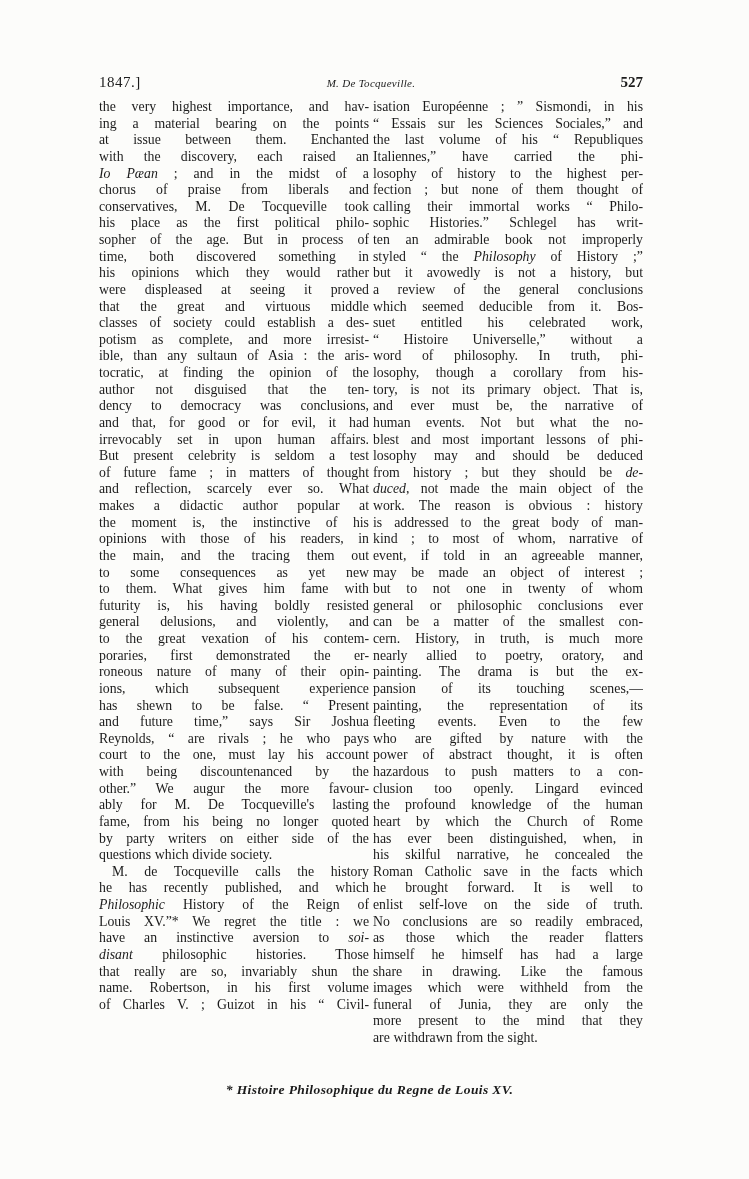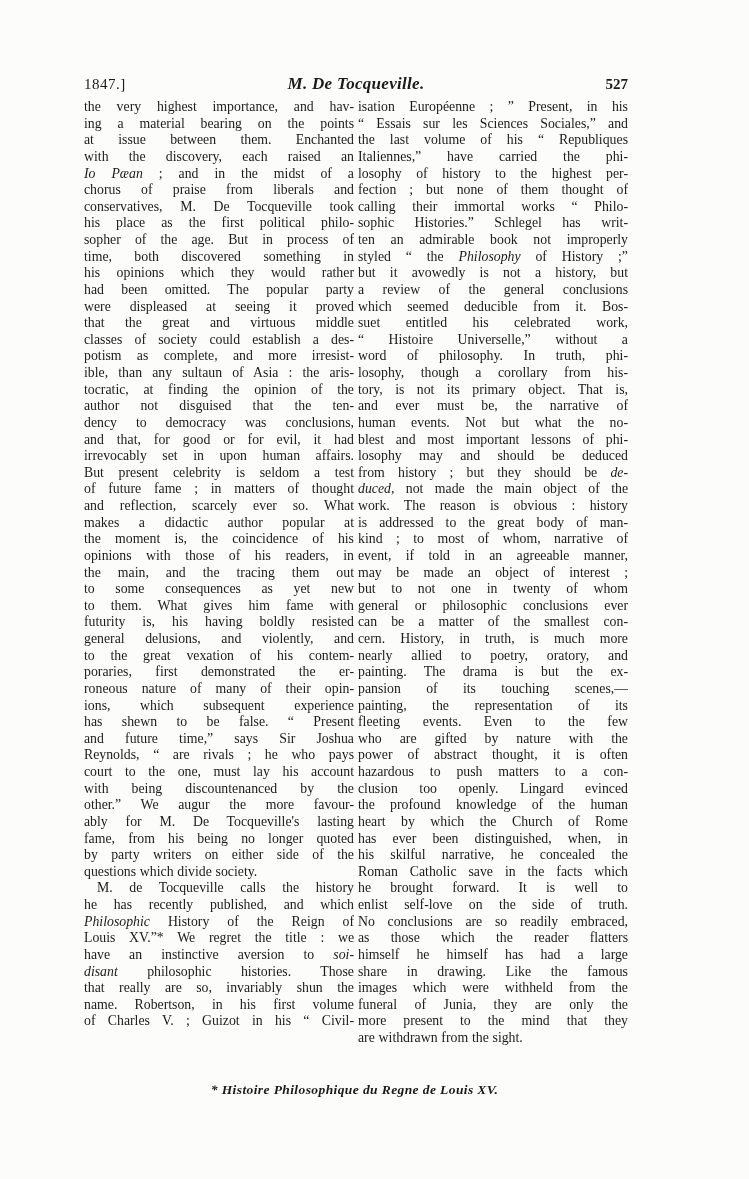--- a/index.html
+++ b/index.html
@@ -11,37 +11,38 @@
     background: var(--paper);
     font-family: "Liberation Serif", serif;
     color: var(--ink);
   }
   .page {
     position: relative;
     width: 709px;
     height: 1179px;
     background: var(--paper);
     overflow: hidden;
+    margin-left: 15px;
   }
   .header {
     position: absolute;
     top: 74px;
     left: 84px;
     right: 81px;
     display: grid;
     grid-template-columns: 1fr auto 1fr;
     align-items: baseline;
     font-size: 15px;
   }
   .header .year { justify-self: start; letter-spacing: 0.5px; }
   .header .title {
     justify-self: center;
     font-style: italic;
-    font-weight: 700;
-    font-size: 17px;
+    font-weight: 400;
+    font-size: 11px;
     letter-spacing: 0.3px;
   }
   .header .pagenum { justify-self: end; font-weight: 700; }
   .columns {
     position: absolute;
     top: 99px;
     left: 84px;
     right: 81px;
     display: flex;
     gap: 4px;
@@ -88,36 +89,35 @@
         <div class="line">ing a material bearing on the points</div>
         <div class="line">at issue between them.  Enchanted</div>
         <div class="line">with the discovery, each raised an</div>
         <div class="line"><i>Io Pæan</i> ;  and in the midst of a</div>
         <div class="line">chorus of praise from liberals and</div>
         <div class="line">conservatives, M. De Tocqueville took</div>
         <div class="line">his place as the first political philo-</div>
         <div class="line">sopher of the age.  But in process of</div>
         <div class="line">time, both discovered something in</div>
         <div class="line">his opinions which they would rather</div>
-        <div class="line">had been omitted.  The popular party</div>
         <div class="line">were displeased at seeing it proved</div>
         <div class="line">that the great and virtuous middle</div>
         <div class="line">classes of society could establish a des-</div>
         <div class="line">potism as complete, and more irresist-</div>
         <div class="line">ible, than any sultaun of Asia : the aris-</div>
         <div class="line">tocratic, at finding the opinion of the</div>
         <div class="line">author not disguised that the ten-</div>
         <div class="line">dency to democracy was conclusions,</div>
         <div class="line">and that, for good or for evil, it had</div>
         <div class="line">irrevocably set in upon human affairs.</div>
         <div class="line">But present celebrity is seldom a test</div>
         <div class="line">of future fame ; in matters of thought</div>
         <div class="line">and reflection, scarcely ever so.  What</div>
         <div class="line">makes a didactic author popular at</div>
-        <div class="line">the moment is, the coincidence of his</div>
+        <div class="line">the moment is, the instinctive of his</div>
         <div class="line">opinions with those of his readers, in</div>
         <div class="line">the main, and the tracing them out</div>
         <div class="line">to some consequences as yet new</div>
         <div class="line">to them.  What gives him fame with</div>
         <div class="line">futurity is, his having boldly resisted</div>
         <div class="line">general delusions, and violently, and</div>
         <div class="line">to the great vexation of his contem-</div>
         <div class="line">poraries, first demonstrated the er-</div>
         <div class="line">roneous nature of many of their opin-</div>
         <div class="line">ions, which subsequent experience</div>
@@ -135,21 +135,21 @@
         <div class="line">he has recently published, and which</div>
         <div class="line"><i>Philosophic</i> History of the Reign of</div>
         <div class="line">Louis XV.”*  We regret the title : we</div>
         <div class="line">have an instinctive aversion to <i>soi-</i></div>
         <div class="line"><i>disant</i> philosophic histories.  Those</div>
         <div class="line">that really are so, invariably shun the</div>
         <div class="line">name.  Robertson, in his first volume</div>
         <div class="line">of Charles V. ; Guizot in his “ Civil-</div>
       </div>
     <div class="col" id="col-right">
-        <div class="line">isation Européenne ; ” Present, in his</div>
+        <div class="line">isation Européenne ; ” Sismondi, in his</div>
         <div class="line">“ Essais sur les Sciences Sociales,” and</div>
         <div class="line">the last volume of his “ Republiques</div>
         <div class="line">Italiennes,” have carried the phi-</div>
         <div class="line">losophy of history to the highest per-</div>
         <div class="line">fection ; but none of them thought of</div>
         <div class="line">calling their immortal works “ Philo-</div>
         <div class="line">sophic Histories.”  Schlegel has writ-</div>
         <div class="line">ten an admirable book not improperly</div>
         <div class="line">styled “ the <i>Philosophy</i> of History ;”</div>
         <div class="line">but it avowedly is not a history, but</div>

